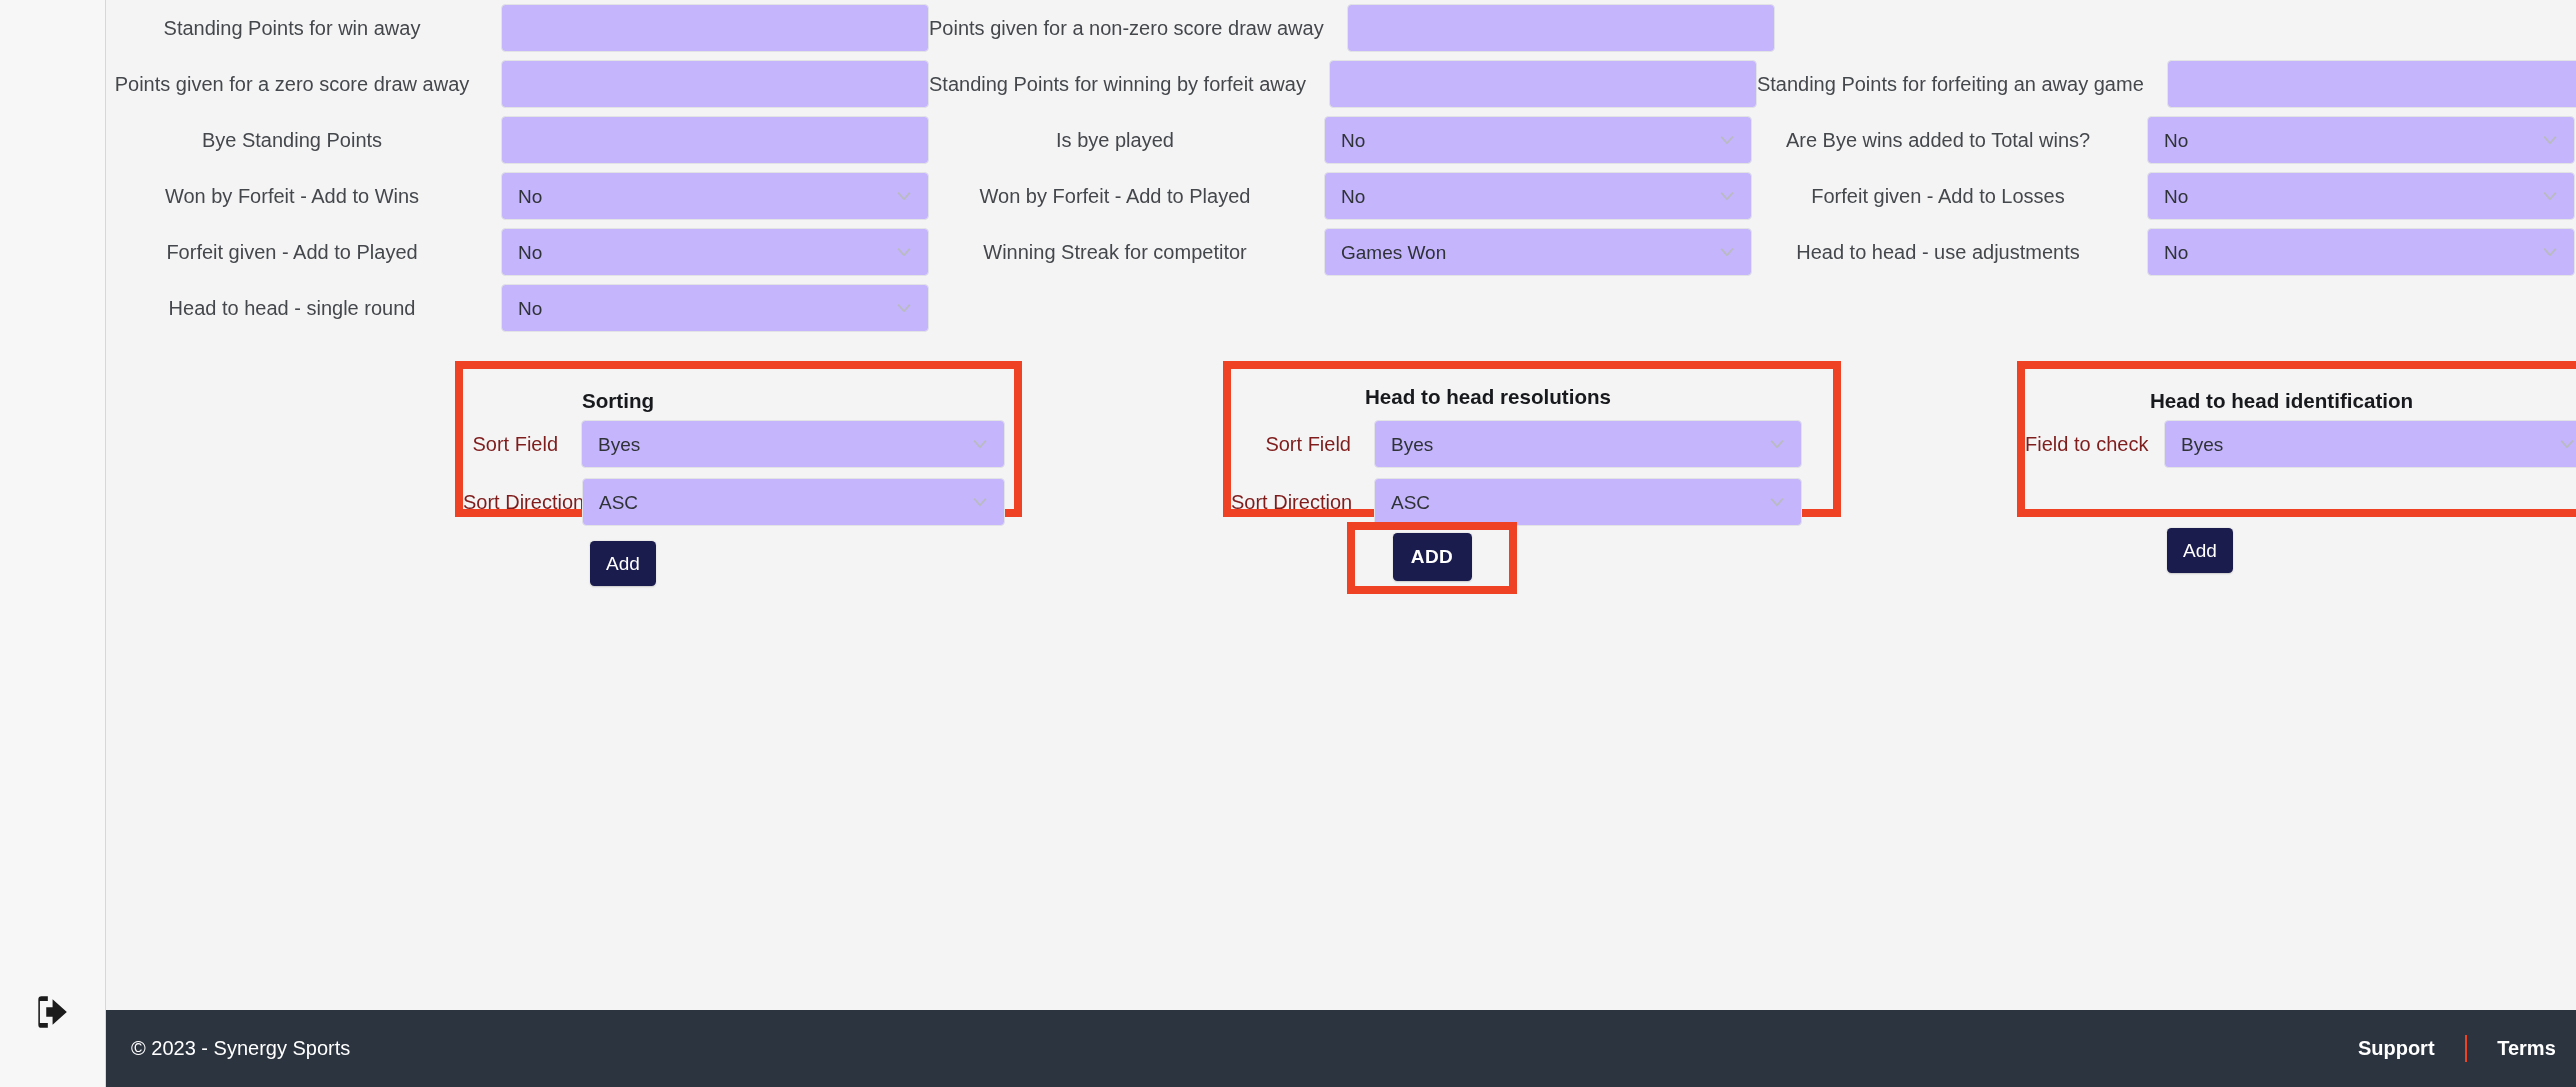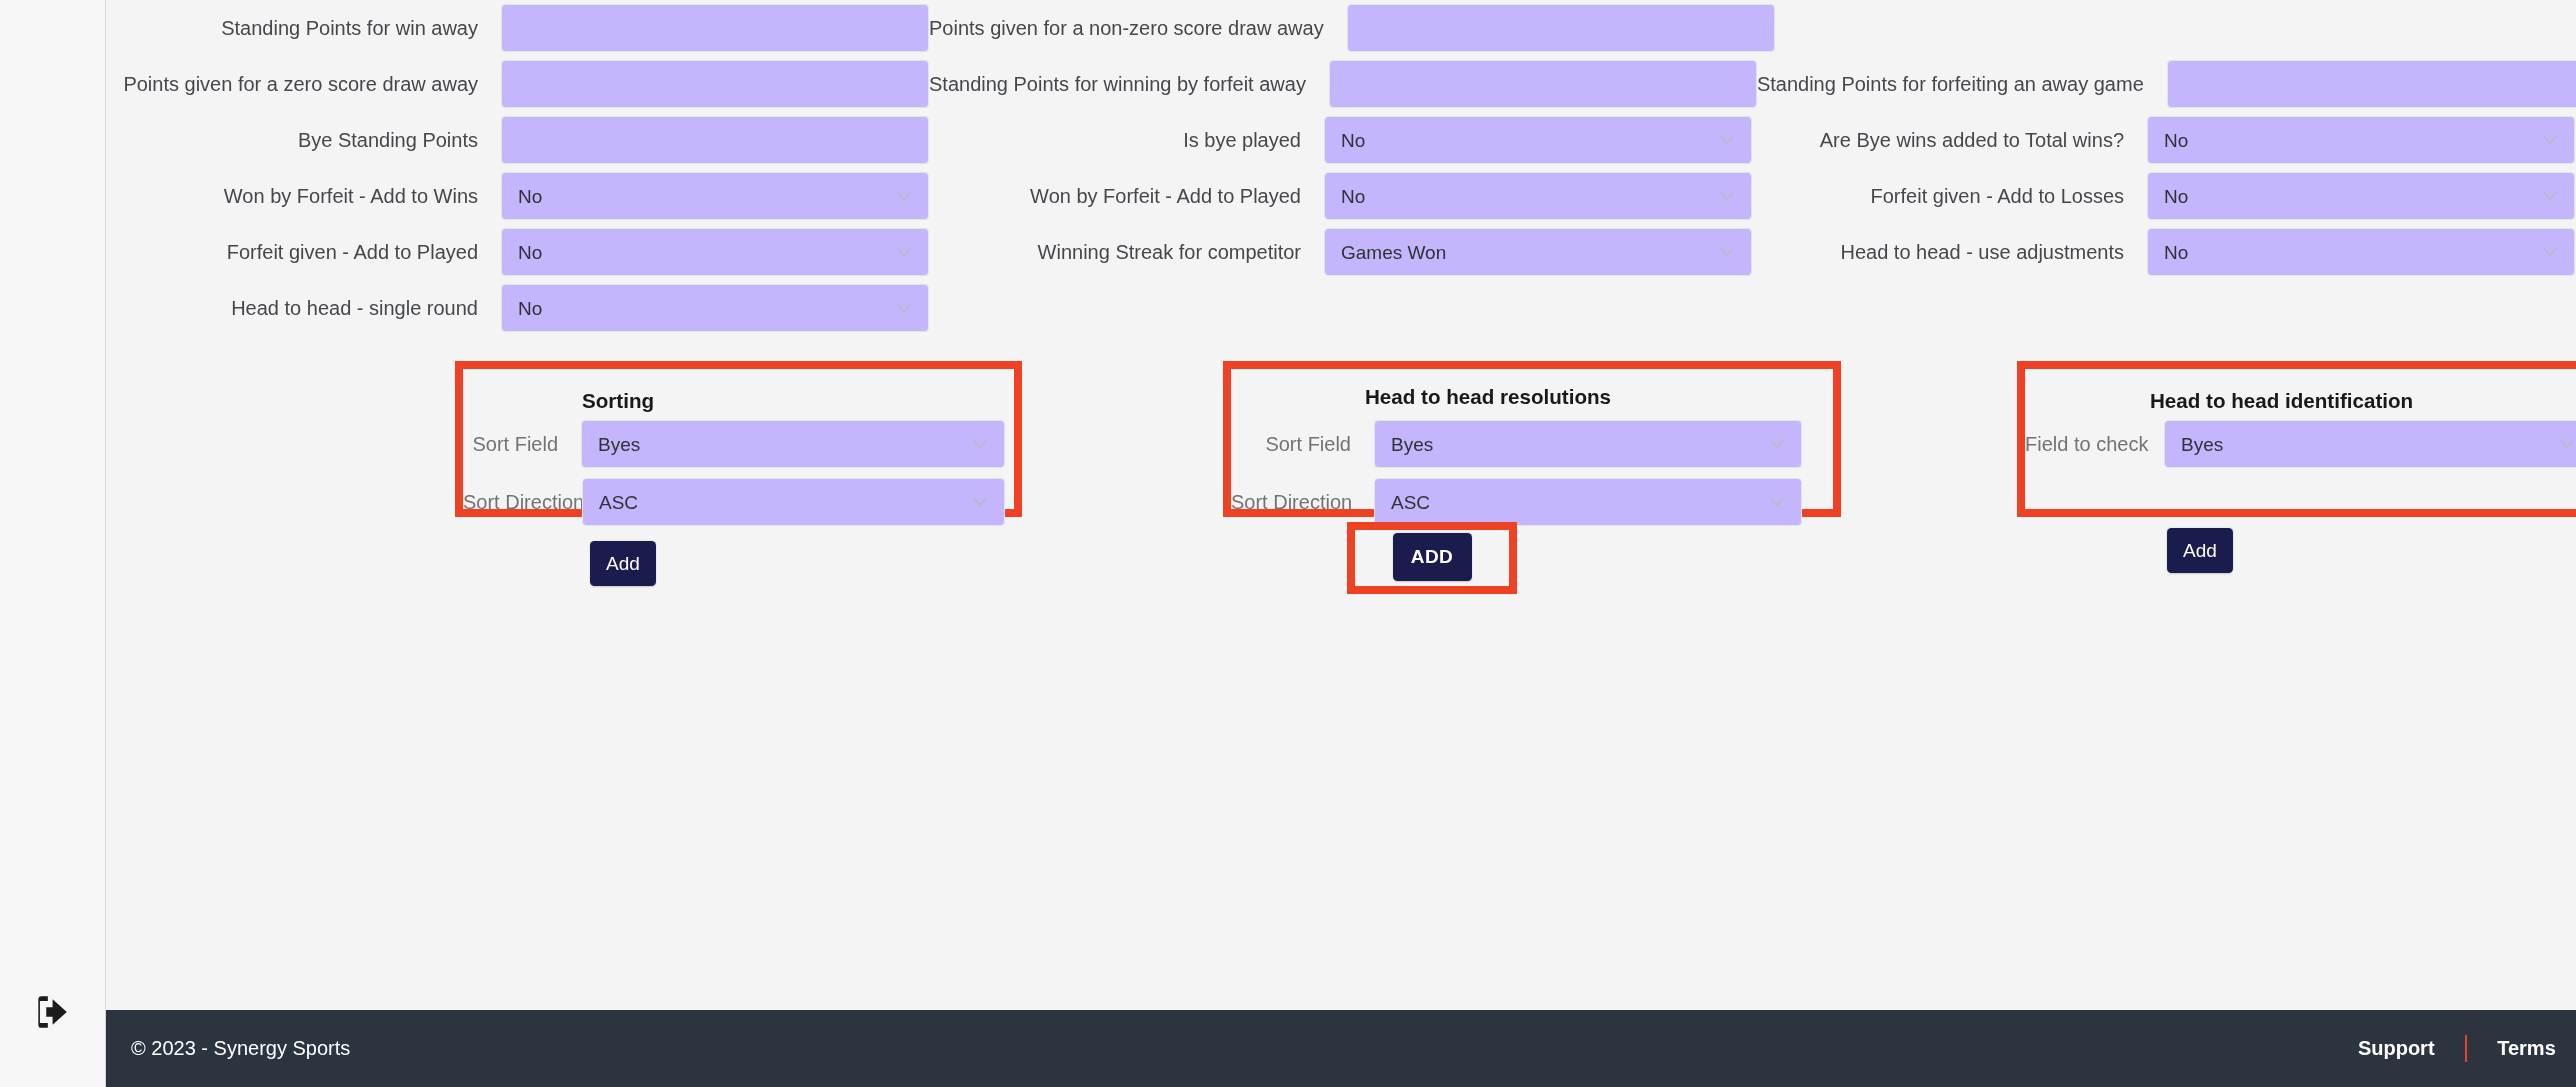--- a/index.html
+++ b/index.html
@@ -43,21 +43,21 @@
     height: 56px;
     align-items: center;
   }
   .frow.r1 { margin-top: 0; }
   .fcell {
     display: flex; align-items: center;
     flex: 0 0 823px;
   }
   .fcell .lab {
     flex: 1 1 auto;
-    text-align: right;
+    text-align: center;
     padding-right: 23px;
     font-size: 20px;
     color: #44474b;
     line-height: 1.2;
     white-space: nowrap;
     overflow: hidden;
   }
   .fcell .ctrl { flex: 0 0 428px; }
 
   .txtbox, .selbox {
@@ -92,21 +92,21 @@
     font-size: 20.6px;
     font-weight: bold;
     color: #17191c;
     white-space: nowrap;
   }
   .prow { position: absolute; display: flex; align-items: center; }
   .prow .lab {
     text-align: right;
     padding-right: 23px;
     font-size: 20px;
-    color: #737373;
+    color: #7f1d1d;
     white-space: nowrap;
   }
   .btn-add {
     position: absolute;
     background: #1b1c4e;
     color: #ffffff;
     border: none;
     border-radius: 4.5px;
     font-family: "Liberation Sans", sans-serif;
     font-size: 19px;

